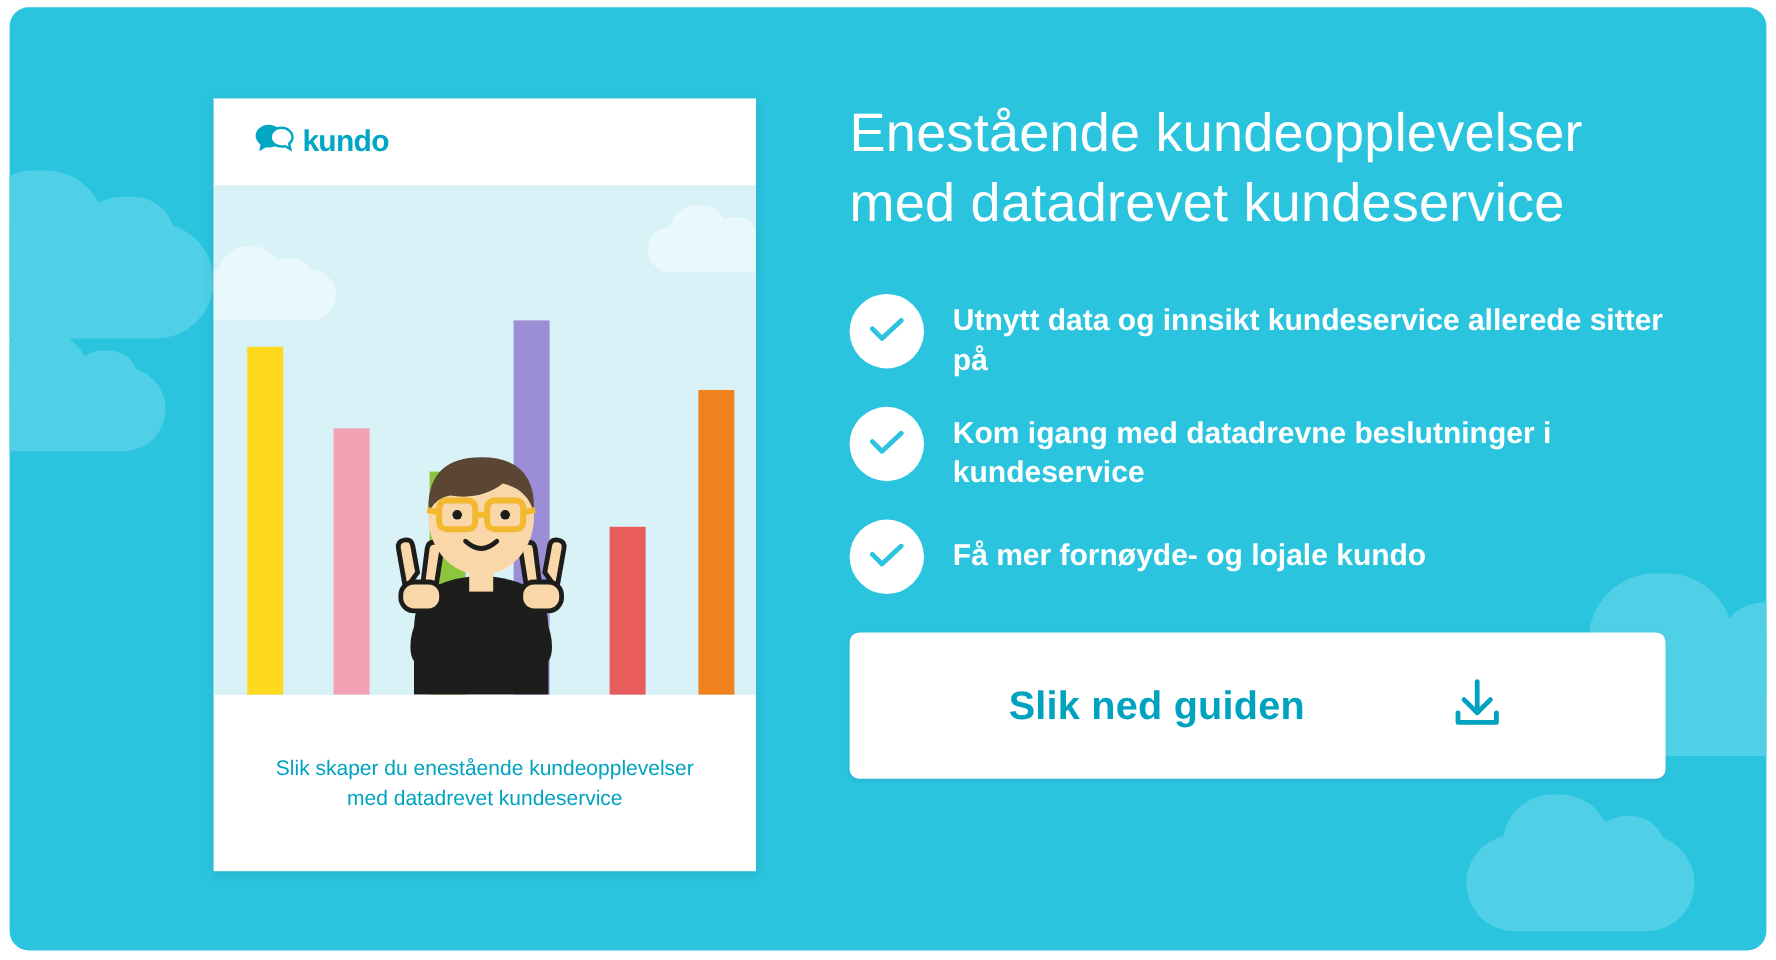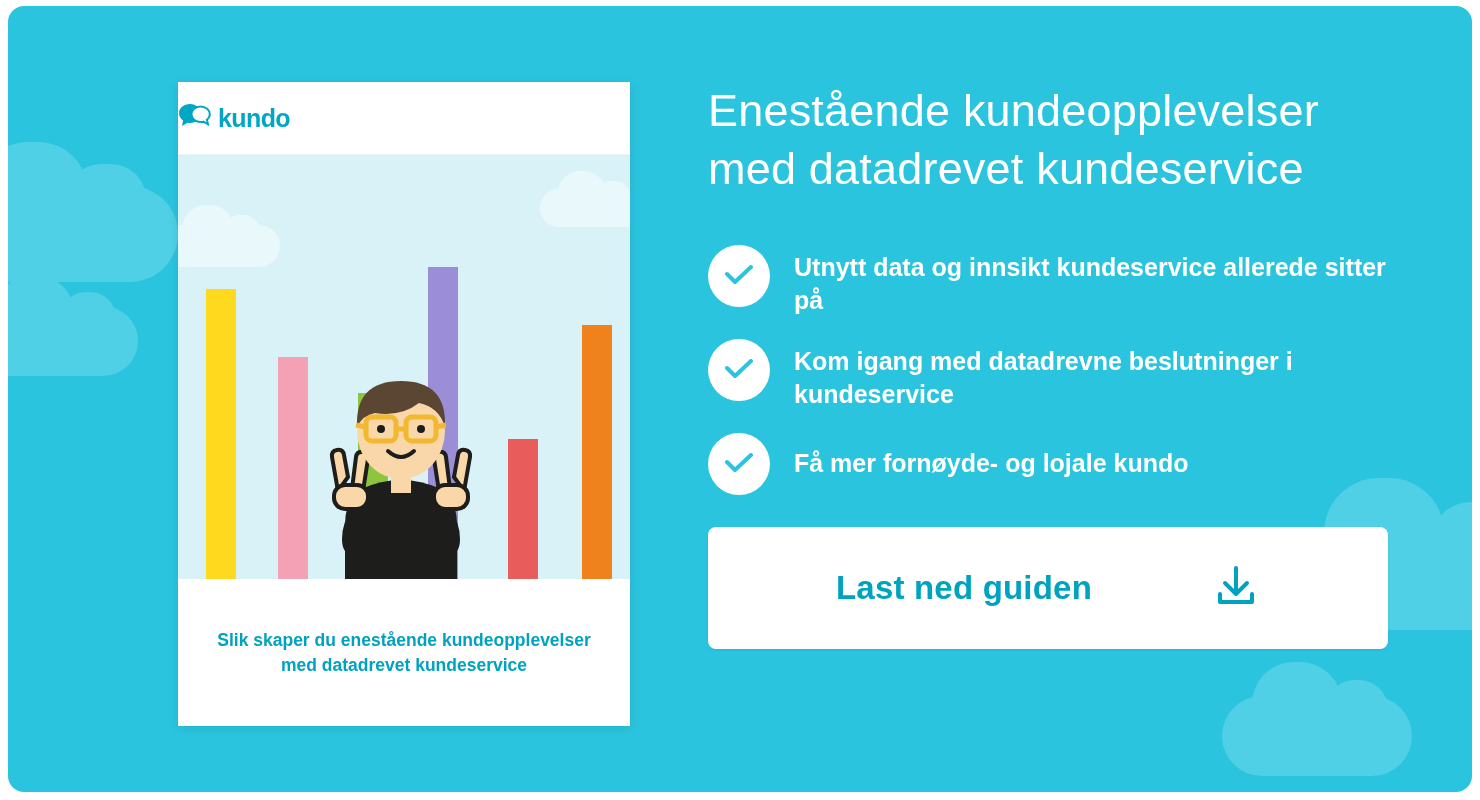--- a/index.html
+++ b/index.html
@@ -64,20 +64,21 @@
     width: 452px;
     height: 644px;
     background: #ffffff;
     box-shadow: 0 2px 10px rgba(0,0,0,0.10);
     overflow: hidden;
   }
   .cover-head {
     height: 72px;
     display: flex;
     align-items: center;
+    padding-left: 34px;
     border-bottom: 1px solid #eef3f4;
   }
   .kundo-logo {
     display: flex;
     align-items: center;
     gap: 6px;
   }
   .kundo-mark { display: block; }
   .kundo-word {
     color: #00a7c4;
@@ -128,21 +129,21 @@
   .cover-caption {
     height: 148px;
     display: flex;
     flex-direction: column;
     align-items: center;
     justify-content: center;
     padding: 0 20px;
     text-align: center;
     color: #00a3bf;
     font-size: 17.5px;
-    font-weight: bold;
+    font-weight: normal;
     line-height: 1.45;
   }
 
   
   .right {
     position: absolute;
     left: 700px;
     top: 76px;
     width: 700px;
   }
@@ -315,21 +316,21 @@
           <svg width="30" height="22" viewBox="0 0 30 22" xmlns="http://www.w3.org/2000/svg">
             <path d="M3 9 L11 17 L27 2" fill="none" stroke="#2bc4df" stroke-width="4" stroke-linecap="round" stroke-linejoin="round"></path>
           </svg>
         </span>
         <span class="bullet-text">Få mer fornøyde- og lojale kundo</span>
       </li>
 
     </ul>
 
     <div class="cta">
-      <span class="cta-label">Last ned guiden</span>
+      <span class="cta-label">Slik ned guiden</span>
       <span>
         <svg width="48" height="48" viewBox="0 0 48 48" xmlns="http://www.w3.org/2000/svg">
           <path d="M24 6 V30" stroke="#00a3bf" stroke-width="4" stroke-linecap="round" fill="none"></path>
           <path d="M13 21 L24 32 L35 21" stroke="#00a3bf" stroke-width="4" stroke-linecap="round" stroke-linejoin="round" fill="none"></path>
           <path d="M8 32 V40 H40 V32" stroke="#00a3bf" stroke-width="4" stroke-linecap="round" stroke-linejoin="round" fill="none"></path>
         </svg>
       </span>
     </div>
 
   </div>

